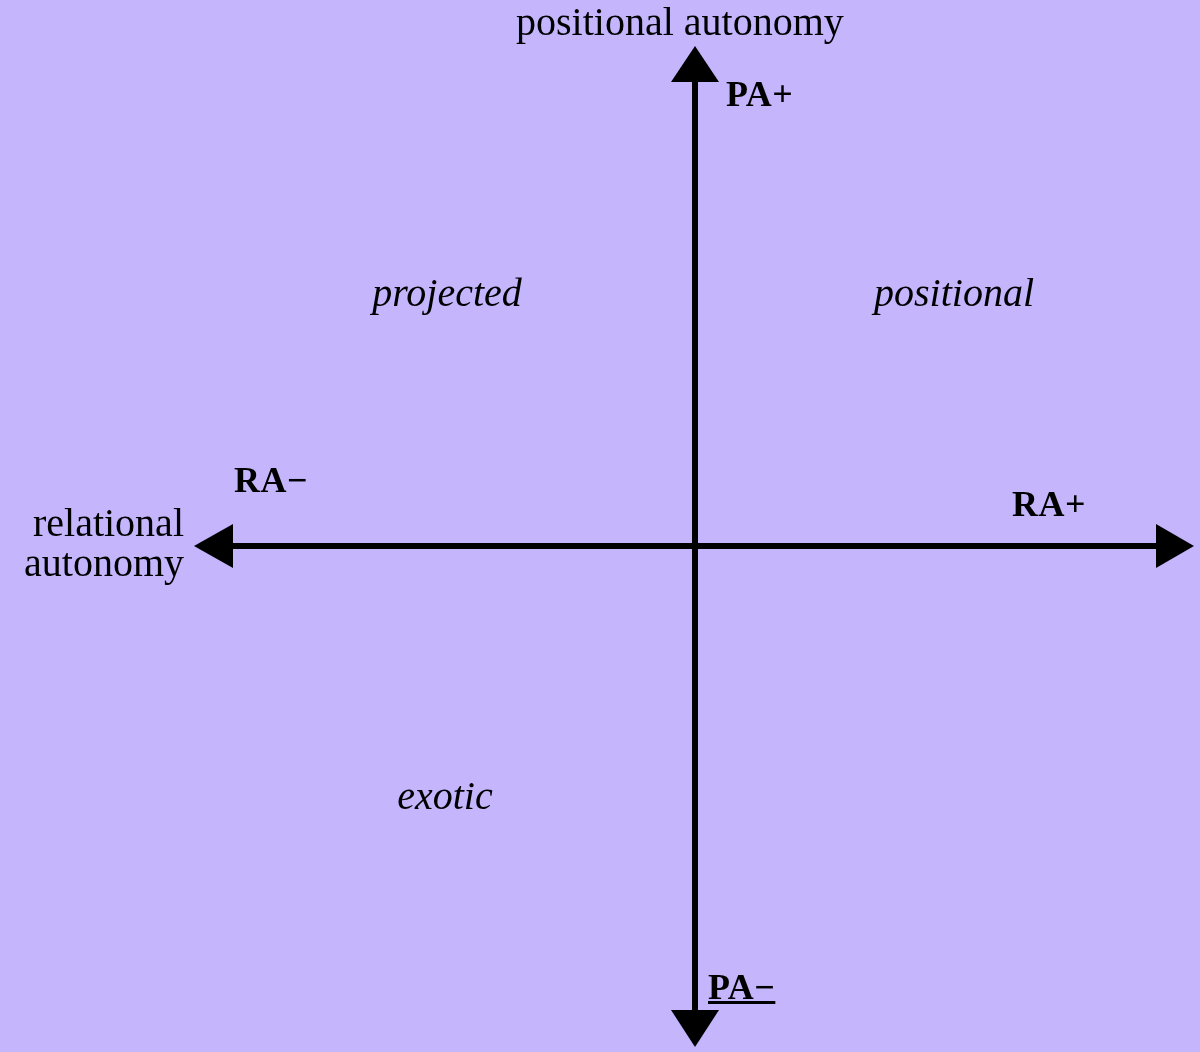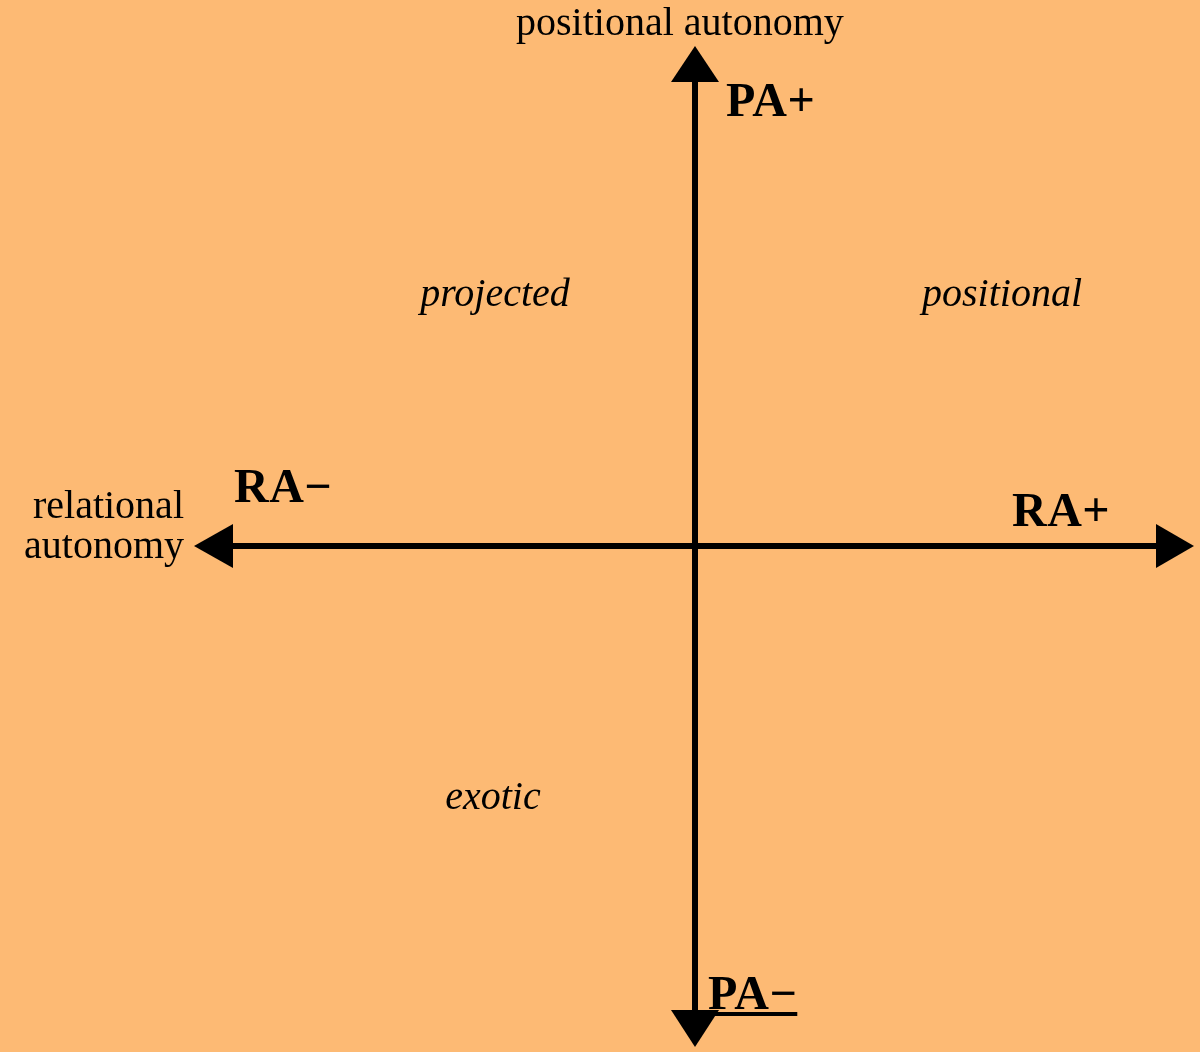--- a/index.html
+++ b/index.html
@@ -4,21 +4,21 @@
 <style>
   html, body {
     margin: 0;
     padding: 0;
     background: #ffffff;
   }
   #canvas {
     position: relative;
     width: 1200px;
     height: 1052px;
-    background: #fdba74;
+    background: #c4b5fd;
     overflow: hidden;
     font-family: "Liberation Serif", "DejaVu Serif", serif;
     color: #000000;
   }
   #axes-svg {
     position: absolute;
     left: 0;
     top: 0;
     width: 1200px;
     height: 1052px;
@@ -38,47 +38,46 @@
   #vertical-axis-label {
     left: 0;
     top: 2px;
     width: 1395px;
     text-align: left;
     padding-left: 516px;
     box-sizing: border-box;
   }
   #horizontal-axis-label {
     left: 0;
-    top: 485px;
+    top: 503px;
     width: 184px;
     text-align: right;
     line-height: 40px;
   }
   #horizontal-axis-label .line2 {
     display: block;
   }
   
   .pole {
-    font-size: 48px;
+    font-size: 36px;
     font-weight: 700;
     font-style: normal;
     letter-spacing: 0.5px;
   }
   #pole-pa-plus  { left: 726px; top: 76px; }
   #pole-pa-minus { left: 708px; top: 969px; text-decoration: underline; }
   #pole-ra-minus { left: 234px; top: 462px; }
   #pole-ra-plus  { left: 1012px; top: 486px; }
   
   .quadrant {
     font-size: 40px;
     font-style: italic;
     font-weight: 400;
     text-align: center;
     transform: translate(-50%, -50%);
-    margin-left: 48px;
   }
   #quadrant-projected   { left: 447px; top: 293px; }
   #quadrant-sovereign   { left: 954px; top: 293px; }
   #quadrant-exotic      { left: 445px; top: 796px; }
   #quadrant-introjected { left: 950px; top: 796px; }
 </style>
 </head>
 <body>
 
 <div id="canvas">

